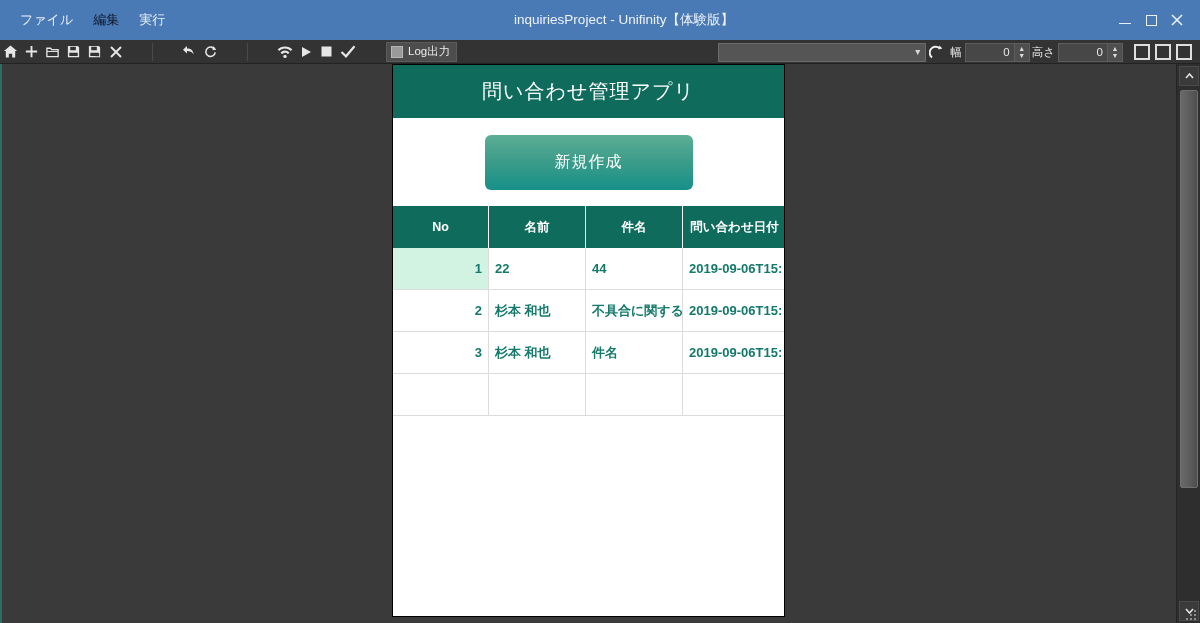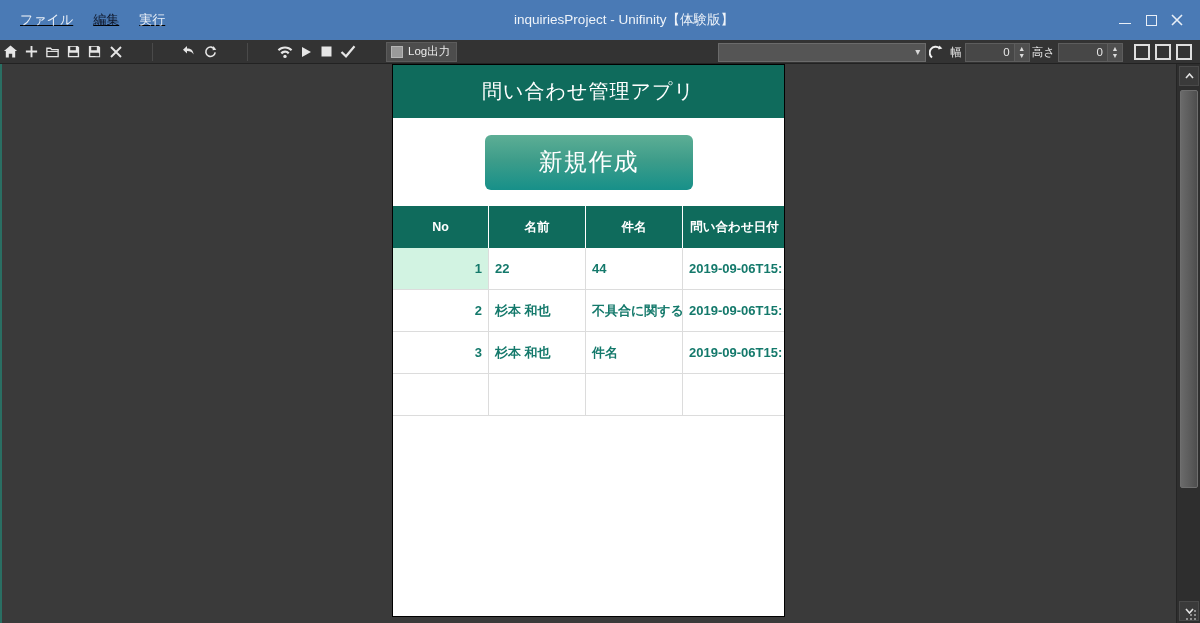--- a/index.html
+++ b/index.html
@@ -22,21 +22,20 @@
   .titlebar {
     position: absolute; left: 0; top: 0;
     width: 1200px; height: 40px;
     background: #4a7ab5;
     display: flex; align-items: stretch;
   }
   .menus {
     display: flex; align-items: center;
     padding-left: 10px; gap: 0px;
     height: 40px;
-    text-decoration: underline;
   }
   .menu-item {
     color: #e9eff7;
     font-size: 13px;
     padding: 4px 10px;
     line-height: 18px;
     white-space: nowrap;
     cursor: default;
   }
   .menu-item.disabled { color: #0f172a; }
@@ -191,21 +190,21 @@
   .btn-area {
     height: 88px;
     background: #ffffff;
     display: flex; align-items: center; justify-content: center;
   }
   .newbtn {
     width: 208px; height: 55px;
     border-radius: 6px;
     background: linear-gradient(180deg, #5dae95 0%, #3e9d8a 45%, #179089 100%);
     color: #ffffff;
-    font-size: 24px;
+    font-size: 16px;
     display: flex; align-items: center; justify-content: center;
     border: none;
     letter-spacing: 1px;
     font-family: Liberation Serif, serif;
   }
 
   
   .tbl { width: 100%; border-collapse: separate; border-spacing: 0; table-layout: fixed; }
   .tbl th {
     background: #0f6b5c;

